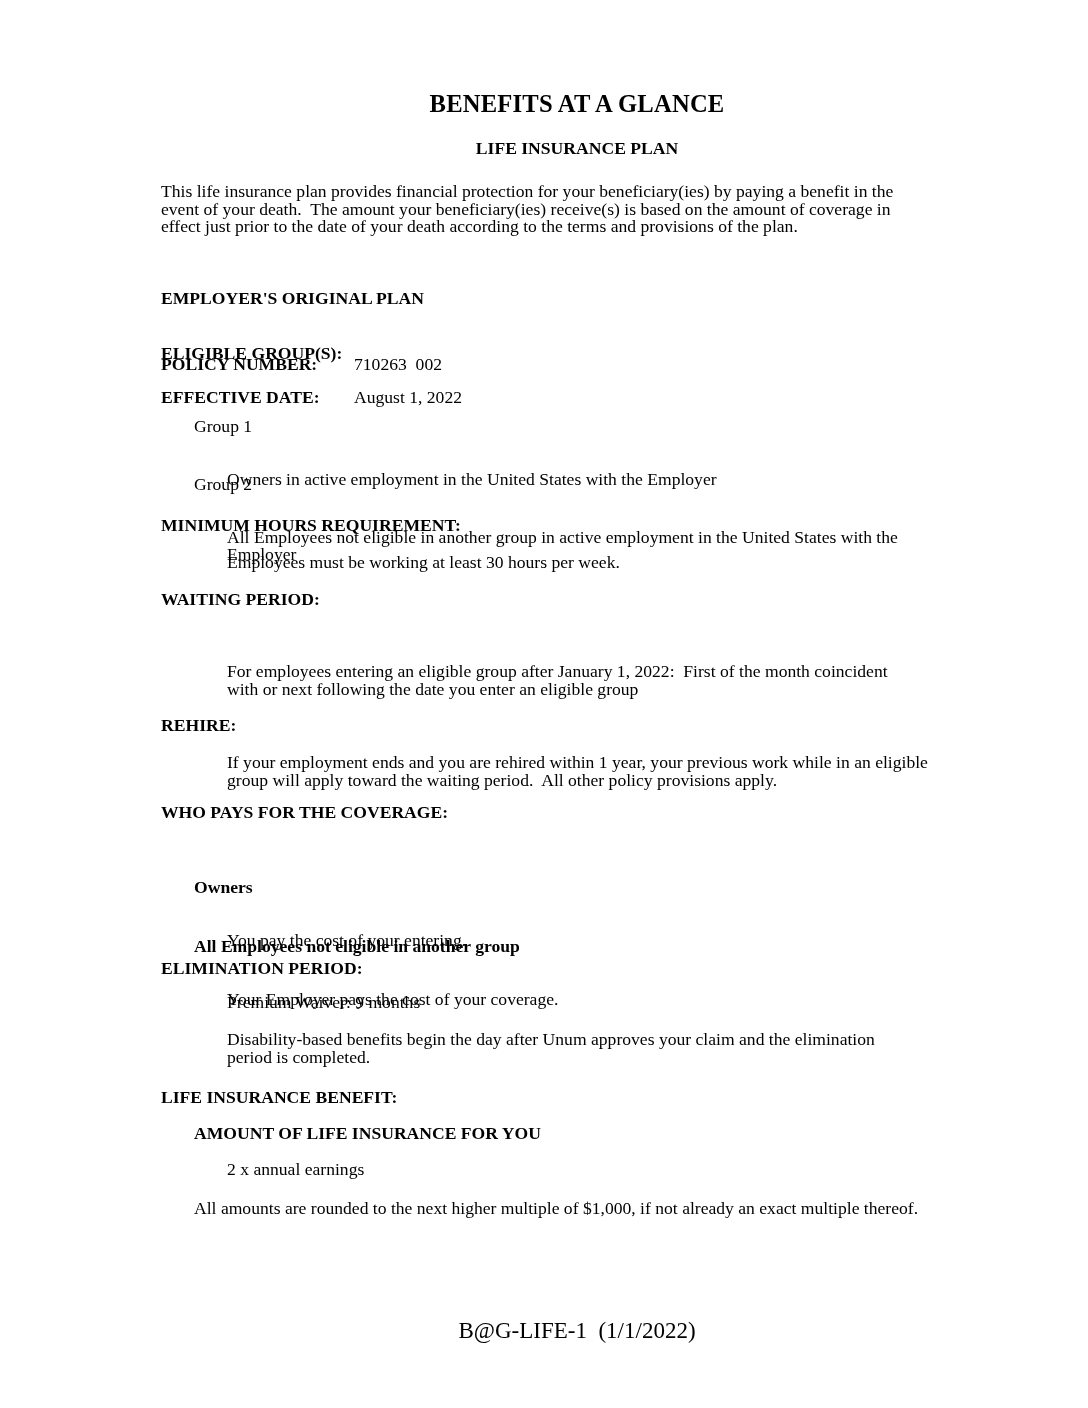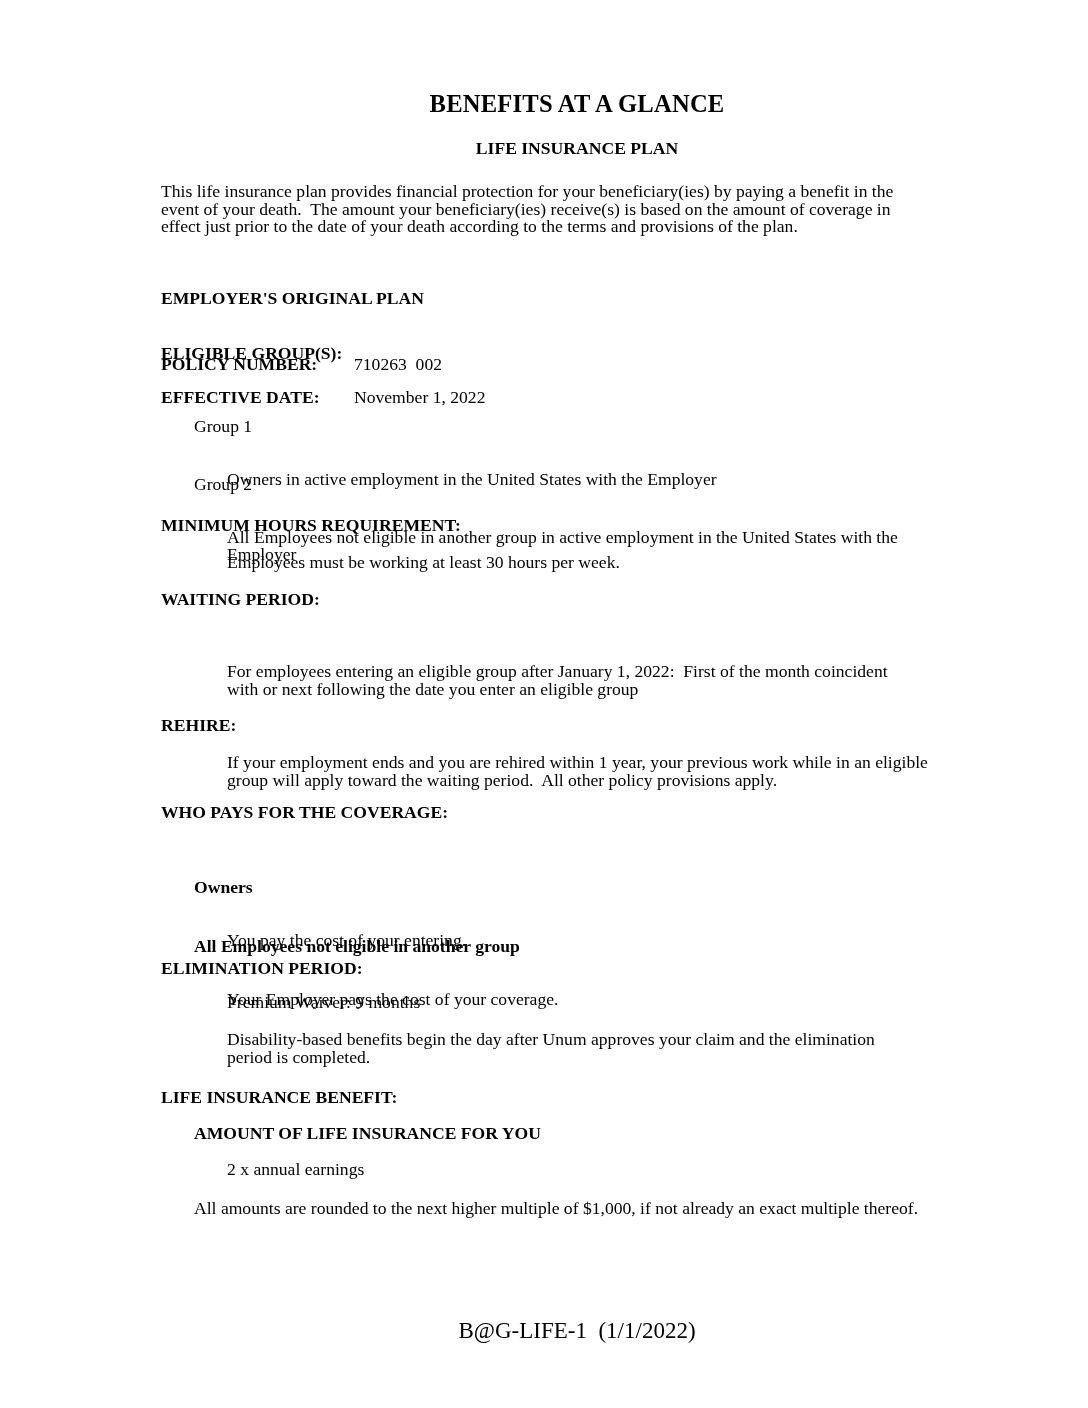--- a/index.html
+++ b/index.html
@@ -55,21 +55,21 @@
   <div class="blk center title b" style="top:91px">BENEFITS AT A GLANCE</div>
 
   <div class="blk center b" style="top:140px">LIFE INSURANCE PLAN</div>
 
   <div class="blk l0" style="top:183px">This life insurance plan provides financial protection for your beneficiary(ies) by paying a benefit in the
 event of your death.  The amount your beneficiary(ies) receive(s) is based on the amount of coverage in
 effect just prior to the date of your death according to the terms and provisions of the plan.</div>
 
   <div class="blk l0" style="top:255px">
     <div class="b">EMPLOYER'S ORIGINAL PLAN</div>
-    <div><span class="b labelcol">EFFECTIVE DATE:</span><span>November 1, 2022</span></div>
+    <div><span class="b labelcol">EFFECTIVE DATE:</span><span>August 1, 2022</span></div>
   </div>
 
   <div class="blk l0" style="top:310px"><span class="b labelcol">POLICY NUMBER:</span><span>710263  002</span></div>
 
   <div class="blk l0 b" style="top:345px">ELIGIBLE GROUP(S):</div>
 
   <div class="blk l1" style="top:383px">
     <div>Group 1</div>
     <div class="sub">Owners in active employment in the United States with the Employer</div>
   </div>

